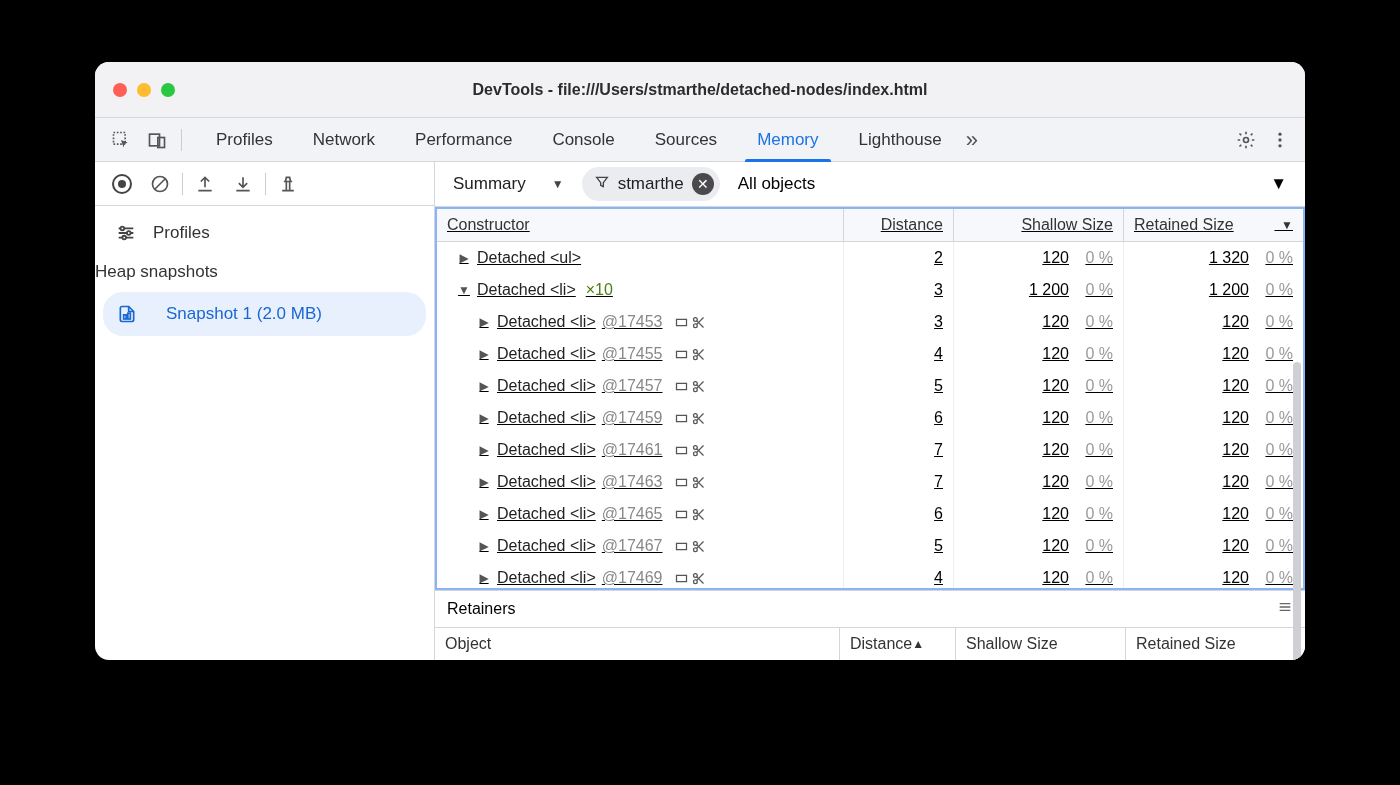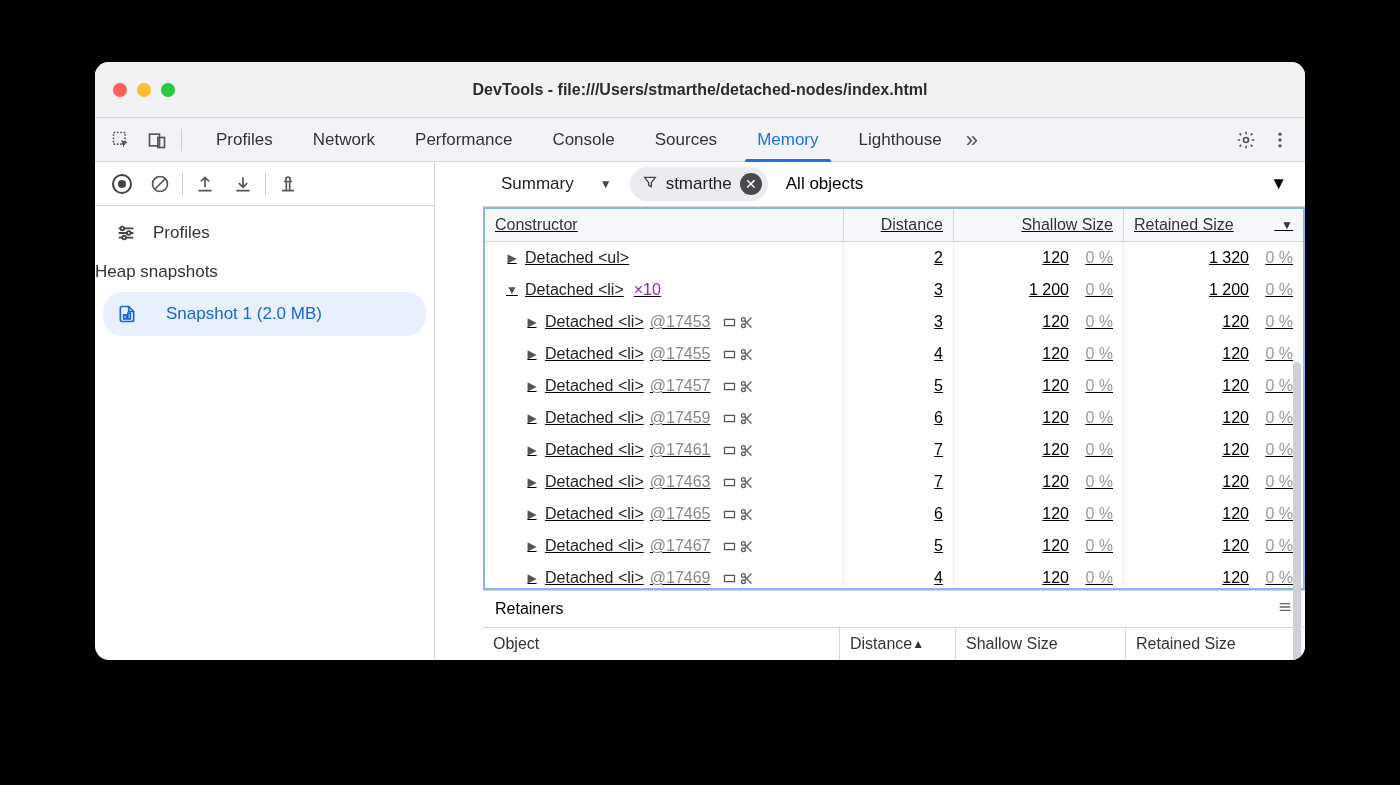--- a/index.html
+++ b/index.html
@@ -146,21 +146,20 @@
       font-size: 17px;
       cursor: pointer;
     }
     .snapshot svg { color: #1967d2; width: 20px; height: 20px; }
 
     .main {
       flex: 1;
       display: flex;
       flex-direction: column;
       overflow: hidden;
-      margin-left: 48px;
     }
     .main-toolbar {
       height: 46px;
       display: flex; align-items: center;
       padding: 0 10px;
       gap: 10px;
       border-bottom: 1px solid #d5d6da;
     }
     .dropdown {
       display: flex; align-items: center;
@@ -230,21 +229,21 @@
     }
     .cell:first-child{border-left:none;}
     .cell.num { justify-content: flex-end; gap: 8px; }
     .pct { color: #999; width: 36px; text-align:right;}
     .constructor-cell {
       display:flex;align-items:center;gap:6px;
     }
     .disclose { font-size: 12px; color:#555; width:14px; text-align:center; cursor:pointer;}
     .nm { color:#222; }
     .at { color:#888; }
-    .cnt { color:#a21caf; margin-left:4px;}
+    .cnt { color:#4d7c0f; margin-left:4px;}
     .mini-icons { display:flex; gap:2px; margin-left:6px;}
     .mini-icons svg { width:15px; height:15px; color:#555;}
     .retainers {
       border-top: 1px solid #d5d6da;
       display:flex;flex-direction:column;
     }
     .ret-head {
       display:flex;align-items:center;justify-content:space-between;
       padding: 8px 12px;
       font-size: 16px;

